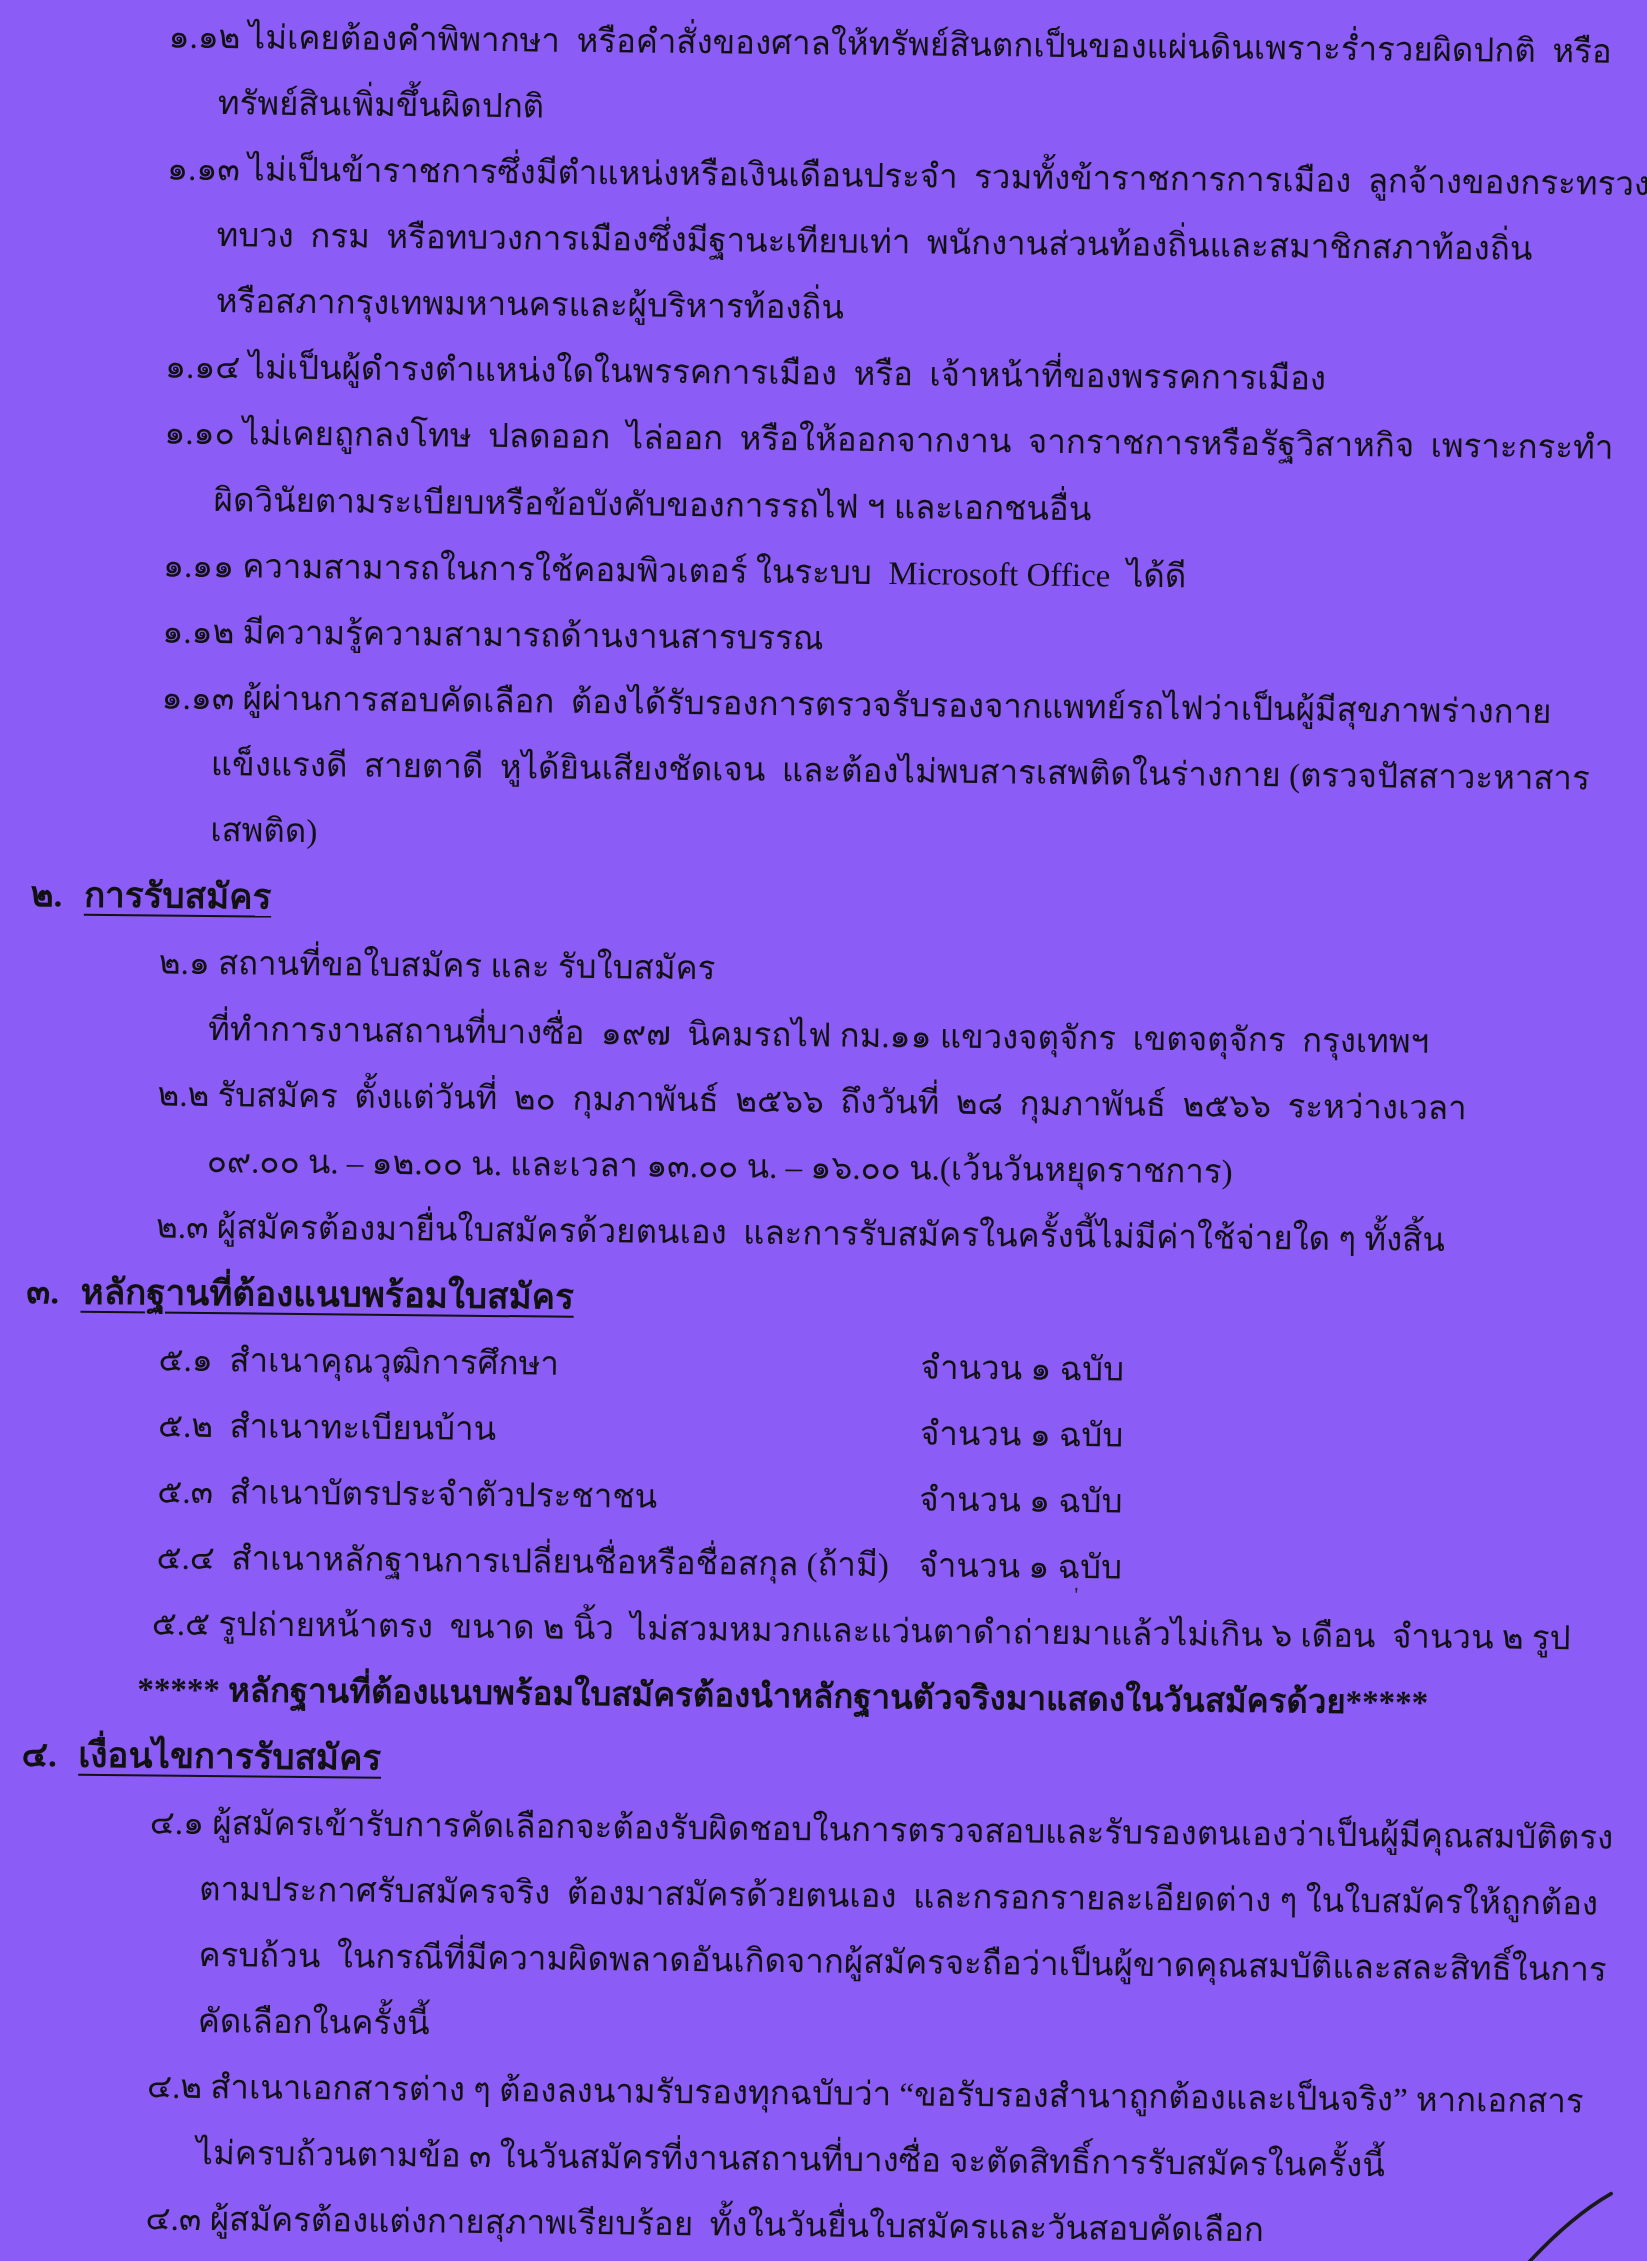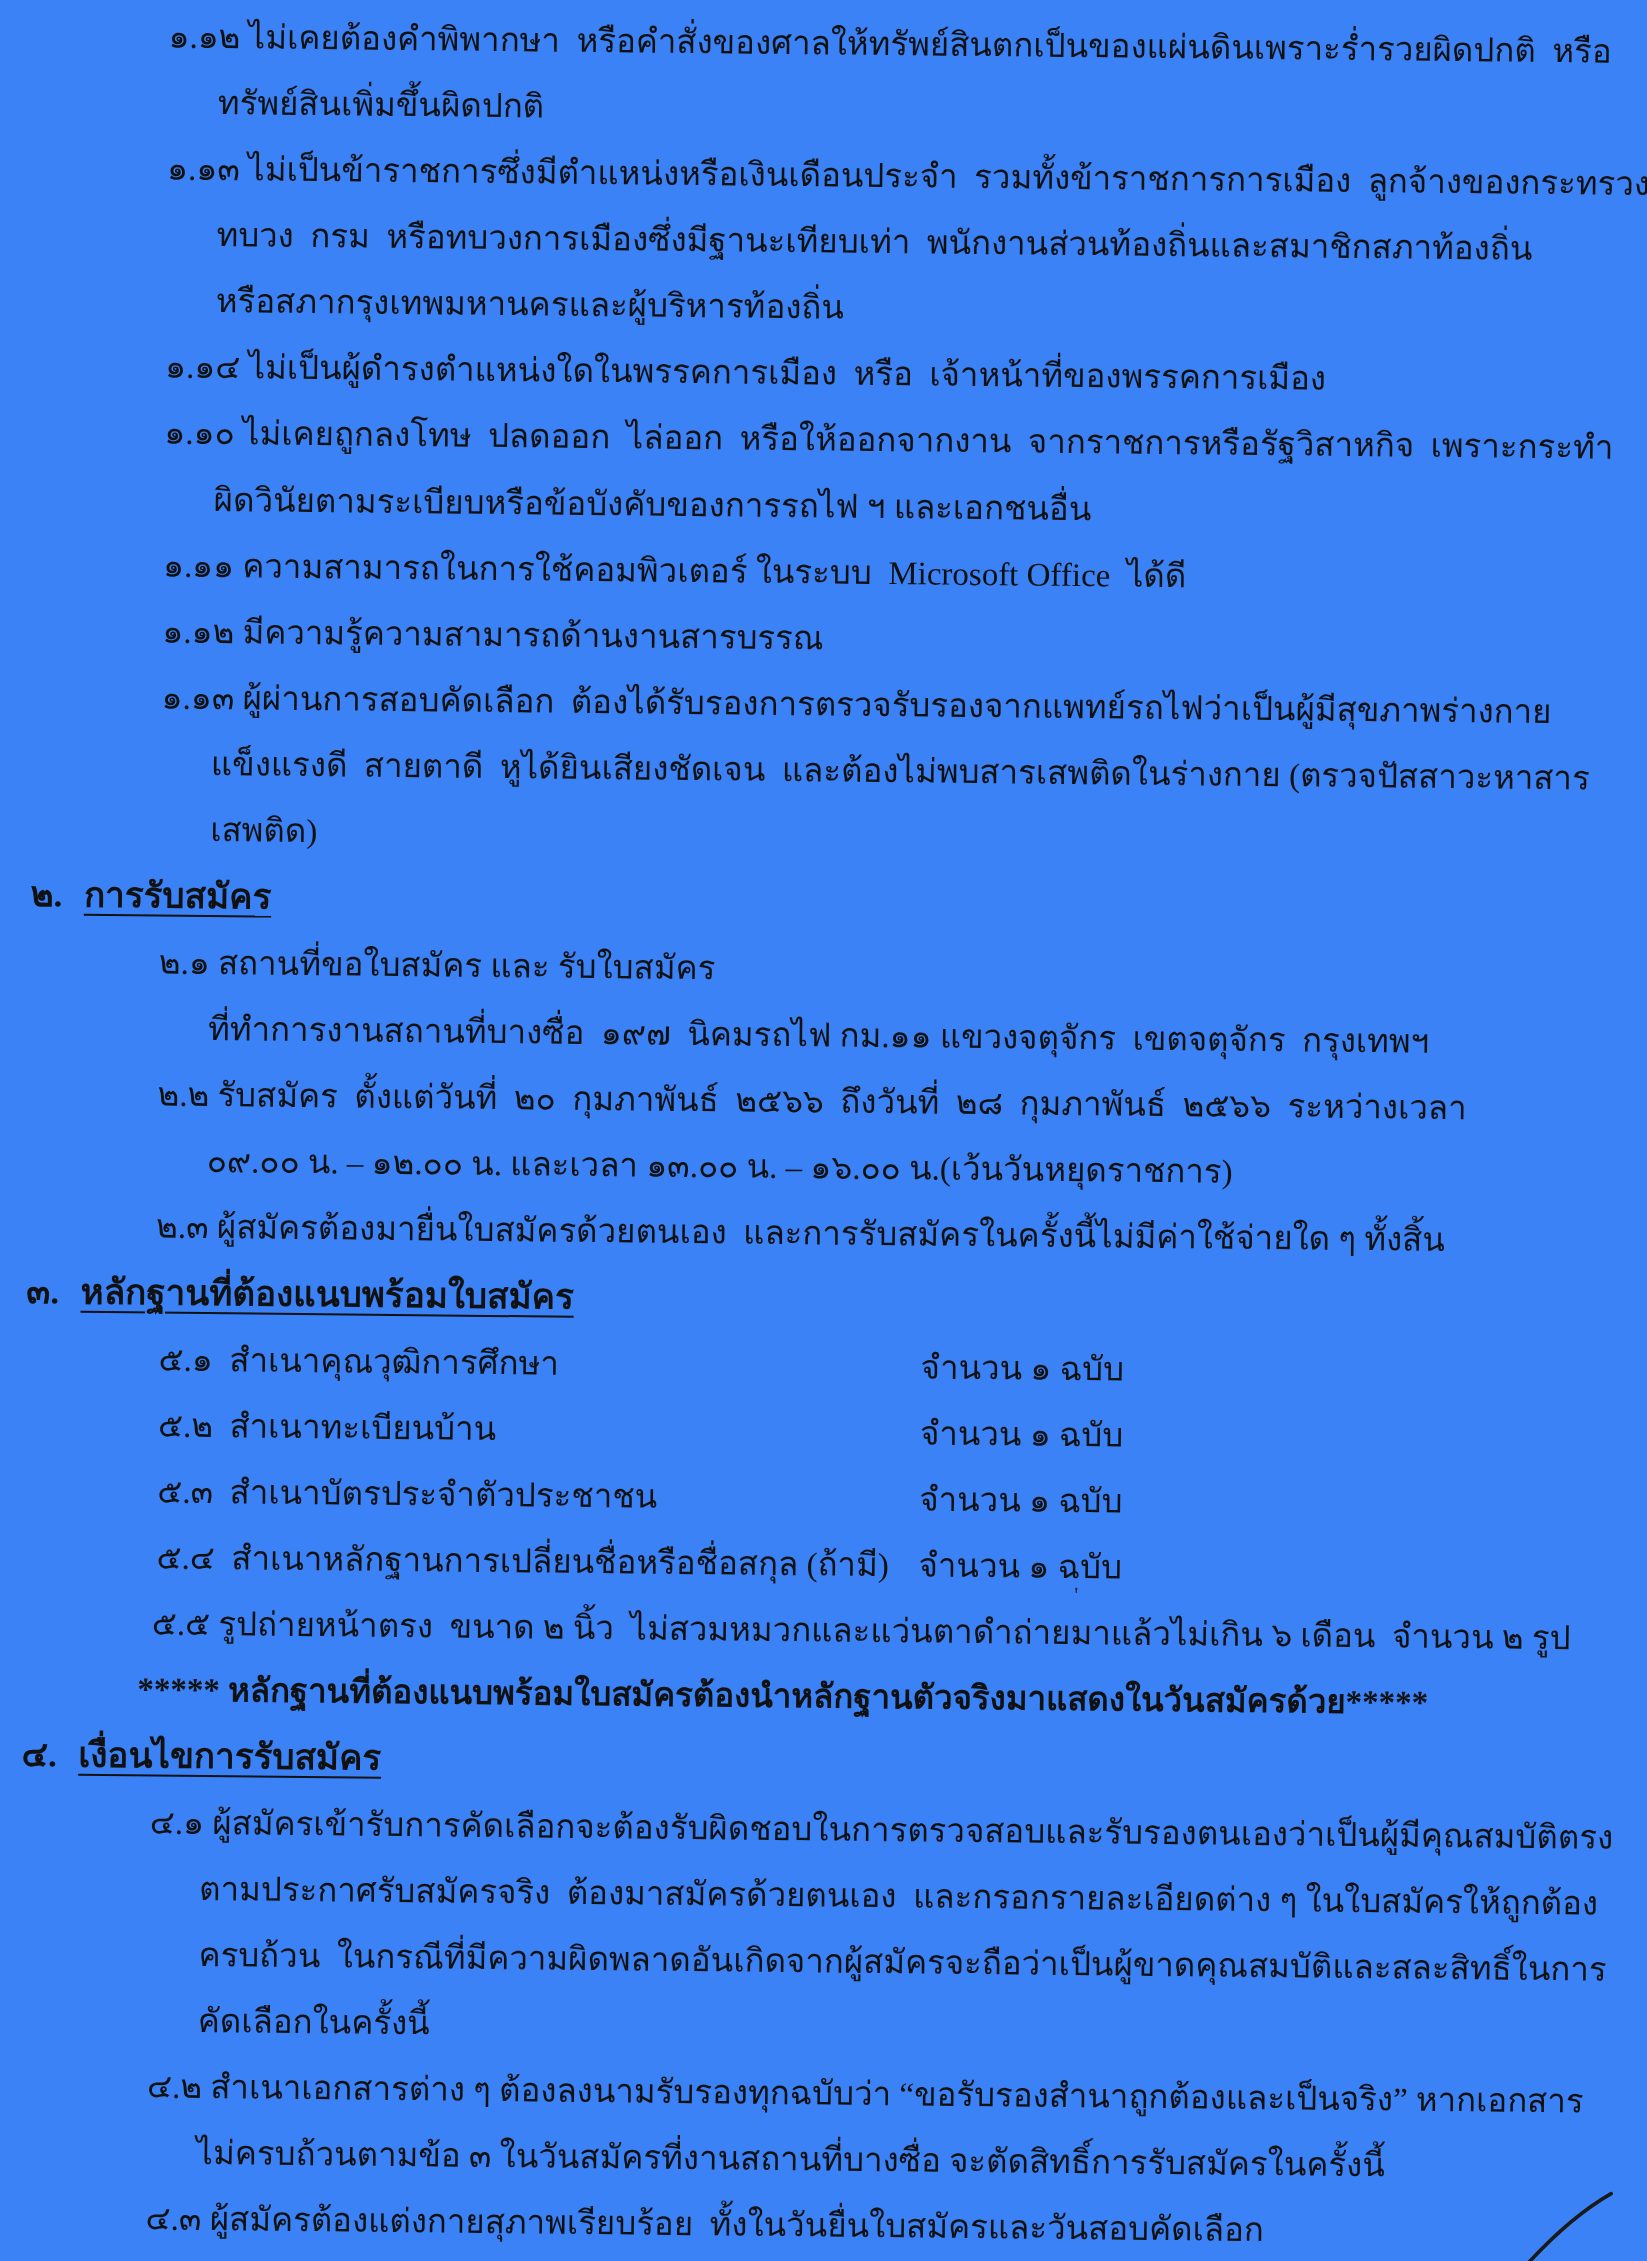--- a/index.html
+++ b/index.html
@@ -7,21 +7,21 @@
     padding: 0;
     width: 1648px;
     height: 2261px;
     background: #ffffff;
     overflow: hidden;
   }
   .sheet {
     position: relative;
     width: 1648px;
     height: 2261px;
-    background: #3b82f6;
+    background: #8b5cf6;
     font-family: "Liberation Serif", "DejaVu Serif", serif;
     color: #111111;
   }
   .content {
     position: absolute;
     left: 0; top: 0;
     width: 1648px;
     height: 2261px;
     transform: rotate(0.6deg);
     transform-origin: 791px 0px;

